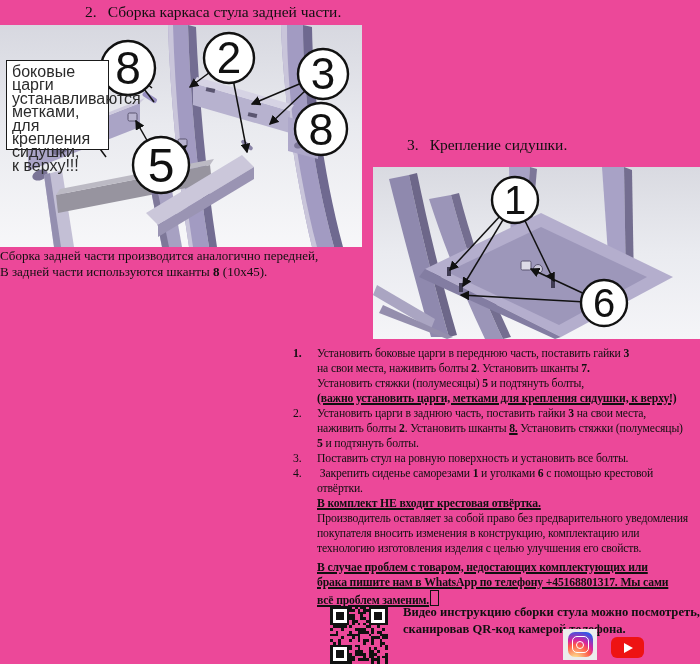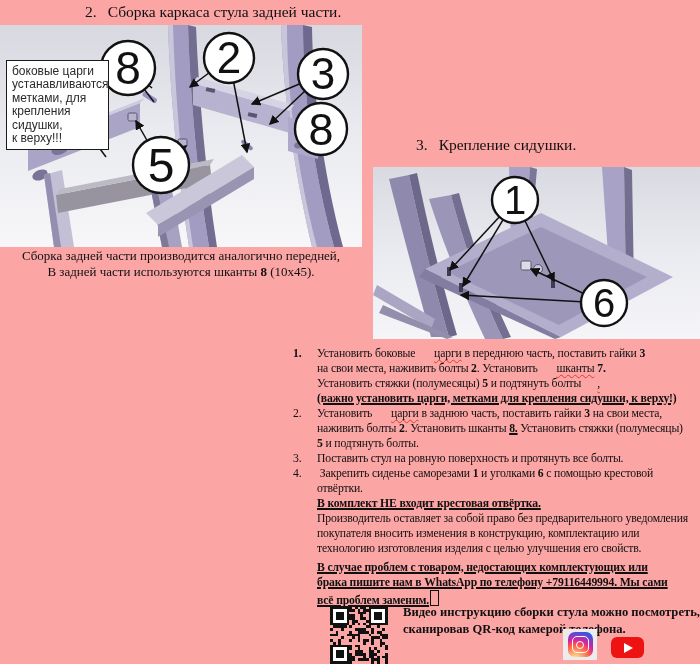--- a/index.html
+++ b/index.html
@@ -1,46 +1,46 @@
 <!DOCTYPE html>
 <html><head>
 <meta charset="utf-8">
 <style>
   html,body{margin:0;padding:0;background:#ffffff;}
-  .page{position:relative;width:700px;height:664px;background:#fca5a5;overflow:hidden;
+  .page{position:relative;width:700px;height:664px;background:#ec4899;overflow:hidden;
         font-family:"Liberation Serif",serif;color:#151515;}
 
   
   .doc-title{position:absolute;font-size:15.5px;white-space:nowrap;color:#101010;}
   .doc-title .tnum{margin-right:11px;}
 
   
   .illus{position:absolute;}
   .illus svg{display:block;}
 
   
   .note-box{position:absolute;left:6px;top:35px;width:93px;height:82px;background:#ffffff;
             border:1.6px solid #1a1a1a;font-family:"Liberation Sans",sans-serif;
-            font-size:12px;line-height:13.4px;padding:4px 3px 2px 5px;color:#2a2a2a;}
-
-  
-  .caption{position:absolute;left:0;top:248px;width:362px;text-align:center;
+            font-size:16px;line-height:13.4px;padding:4px 3px 2px 5px;color:#2a2a2a;}
+
+  
+  .caption{position:absolute;left:0;top:248px;width:362px;
            font-size:13px;line-height:15.8px;color:#101010;}
 
   
   .steps{position:absolute;left:293px;top:346px;width:407px;font-size:11.7px;
          line-height:15px;letter-spacing:-0.15px;color:#101010;}
   .step{display:flex;margin:0;}
   .step-num{width:24px;flex:0 0 24px;}
   .step-text{flex:1;}
   .b{font-weight:bold;}
   .u{text-decoration:underline;text-decoration-thickness:1px;}
   .b.u{text-decoration-thickness:1.5px;}
-  .sq{text-decoration:underline;text-decoration-style:wavy;text-decoration-color:#e03c31;
-      text-decoration-thickness:1px;text-underline-offset:2px;margin-left:16px;}
+  .sq{text-decoration-style:wavy;text-decoration-color:#e03c31;
+      text-decoration-thickness:1px;text-underline-offset:2px;}
   .contact{margin-top:4px;padding-left:24px;}
   .caret-box{display:inline-block;width:7px;height:14px;border:1.5px solid #111;
              vertical-align:-2px;margin-left:1px;}
 
   
   .qr-wrap{position:absolute;left:330px;top:606px;width:60px;height:56px;}
   .qr-caption{position:absolute;left:403px;top:604px;width:300px;font-size:12.6px;
               line-height:16.5px;font-weight:bold;color:#101010;}
   .footer-icons{position:absolute;left:563px;top:629px;display:flex;align-items:flex-start;gap:14px;}
   .ig-backing{width:34px;height:31px;background:#ececec;display:flex;align-items:center;justify-content:center;}
@@ -153,21 +153,21 @@
       </g>
     </svg>
     <div class="note-box">боковые царги<br>устанавливаются<br>метками, для<br>крепления сидушки,<br>к верху!!!</div>
   </div>
 
   <div class="caption">
     <div><span>Сборка задней части производится аналогично передней,</span></div>
     <div><span>В задней части используются шканты </span><span class="b">8</span><span> (10x45).</span></div>
   </div>
 
-  <div class="doc-title" style="left:416px;top:136px;">
+  <div class="doc-title" style="left:407px;top:136px;">
     <span class="tnum">3.</span><span>Крепление сидушки.</span>
   </div>
 
   <div class="illus" style="left:373px;top:167px;width:327px;height:172px;">
     <svg width="327" height="172" viewBox="0 0 327 172">
       <defs>
         <linearGradient id="bg2" x1="0" y1="0" x2="0" y2="1">
           <stop offset="0" stop-color="#d9dae1"></stop>
           <stop offset="0.5" stop-color="#eaebf0"></stop>
           <stop offset="1" stop-color="#f5f5f8"></stop>
@@ -223,29 +223,29 @@
         <div class="step">
           <span class="step-num b">1.</span>
           <div class="step-text"><span>Установить боковые </span><span class="sq">царги</span><span> в переднюю часть, поставить гайки </span><span class="b">3</span><br><span>на свои места, наживить болты </span><span class="b">2</span><span>. Установить </span><span class="sq">шканты</span><span> </span><span class="b">7.</span><br><span>Установить стяжки (полумесяцы) </span><span class="b">5</span><span> и подтянуть болты</span><span class="sq">,</span><br><span class="b u">(важно установить царги, метками для крепления сидушки, к верху!)</span></div>
         </div>
         <div class="step">
           <span class="step-num">2.</span>
           <div class="step-text"><span>Установить </span><span class="sq">царги</span><span> в заднюю часть, поставить гайки </span><span class="b">3</span><span> на свои места,</span><br><span>наживить болты </span><span class="b">2</span><span>. Установить шканты </span><span class="b u">8.</span><span> Установить стяжки (полумесяцы)</span><br><span class="b">5</span><span> и подтянуть болты.</span></div>
         </div>
         <div class="step">
           <span class="step-num">3.</span>
-          <div class="step-text"><span>Поставить стул на ровную поверхность и протянуть все болты.</span></div>
+          <div class="step-text"><span>Поставить стул на ровную поверхность и установить все болты.</span></div>
         </div>
         <div class="step">
           <span class="step-num">4.</span>
           <div class="step-text"><span>&nbsp;Закрепить сиденье саморезами </span><span class="b">1</span><span> и уголками </span><span class="b">6</span><span> с помощью крестовой</span><br><span>отвёртки.</span><br><span class="b u">В комплект НЕ входит крестовая отвёртка.</span><br><span>Производитель оставляет за собой право без предварительного уведомления покупателя вносить изменения в конструкцию, комплектацию или технологию изготовления изделия с целью улучшения его свойств.</span></div>
         </div>
       </div>
     <div class="contact">
-      <span><span class="b u">В случае проблем с товаром, недостающих комплектующих или</span><br><span class="b u">брака пишите нам в WhatsApp по телефону +79116449994. Мы сами</span><br><span class="b u">всё проблем заменим.</span></span><span class="caret-box"></span>
+      <span><span class="b u">В случае проблем с товаром, недостающих комплектующих или</span><br><span class="b u">брака пишите нам в WhatsApp по телефону +45168801317. Мы сами</span><br><span class="b u">всё проблем заменим.</span></span><span class="caret-box"></span>
     </div>
   </div>
 
   <div class="qr-wrap">
     <svg id="qr-svg" width="58" height="58" viewBox="0 0 21 21" shape-rendering="crispEdges">
         <rect x="7" y="0" width="1" height="1" fill="#111"></rect>
         <rect x="9" y="0" width="1" height="1" fill="#111"></rect>
         <rect x="11" y="0" width="1" height="1" fill="#111"></rect>
         <rect x="12" y="0" width="1" height="1" fill="#111"></rect>
         <rect x="7" y="1" width="1" height="1" fill="#111"></rect>

